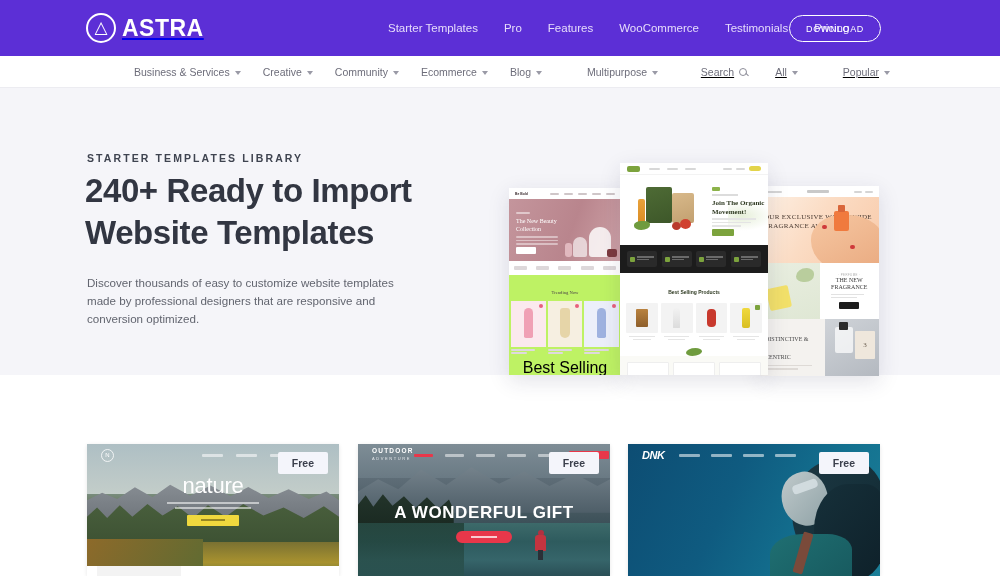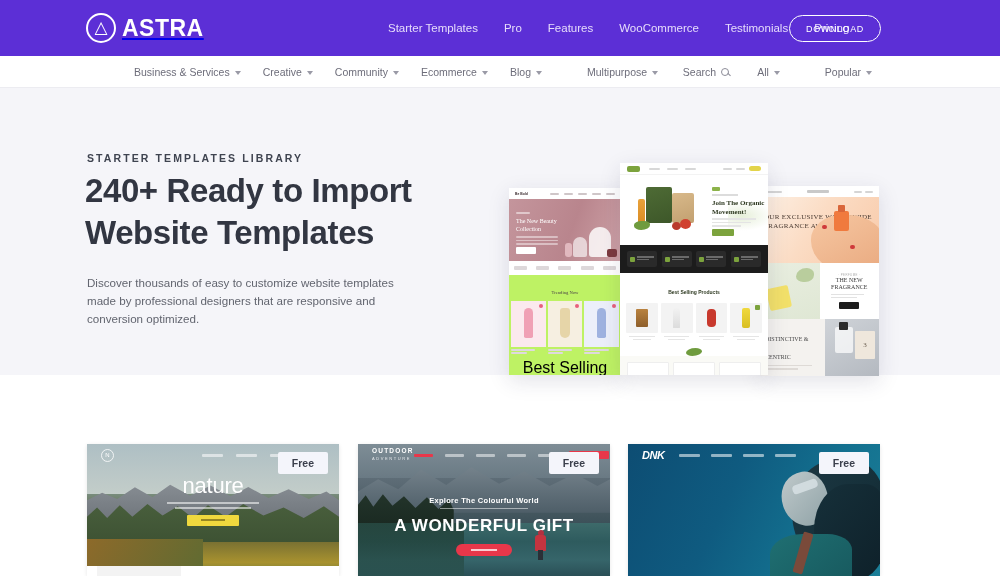--- a/index.html
+++ b/index.html
@@ -56,22 +56,22 @@
   
   .subnav {
     position: absolute; top: 56px; left: 0; width: 1000px; height: 32px;
     background: #ffffff; border-bottom: 1px solid #ececf1;
   }
   .subnav-left {
     position: absolute; left: 86px; top: 0; height: 32px;
     display: flex; align-items: center; margin-left: 48px;
   }
   .subnav-right {
-    position: absolute; right: 128px; top: 0; height: 32px;
-    display: flex; align-items: center;
+    position: absolute; right: 110px; top: 0; height: 32px;
+    display: flex; align-items: center; text-decoration: underline;
   }
   .subitem {
     display: flex; align-items: center; gap: 5px;
     font-size: 10.5px; color: #6d6d7a; margin-right: 22px;
     white-space: nowrap; cursor: pointer;
   }
   .subitem:last-child { margin-right: 0; padding-left: 23px; }
   .caret {
     width: 0; height: 0; border-left: 3.5px solid transparent;
     border-right: 3.5px solid transparent; border-top: 4px solid #9a9aa6;
@@ -696,24 +696,20 @@
           <span class="o-links">
               <i class="act"></i>
               <i></i>
               <i></i>
               <i></i>
               <i></i>
               <span class="cta"></span>
             </span>
         </div>
         <div class="o-c">
-          <div class="s1">
-            <span>Explore The Colourful World</span>
-            <span class="und"></span>
-          </div>
           <div class="s2">A WONDERFUL GIFT</div>
           <div class="btn">
               <i></i>
             </div>
         </div>
         <span class="o-person">
           <span class="hd"></span>
             <span class="bd"></span>
             <span class="lg"></span>
         </span>

